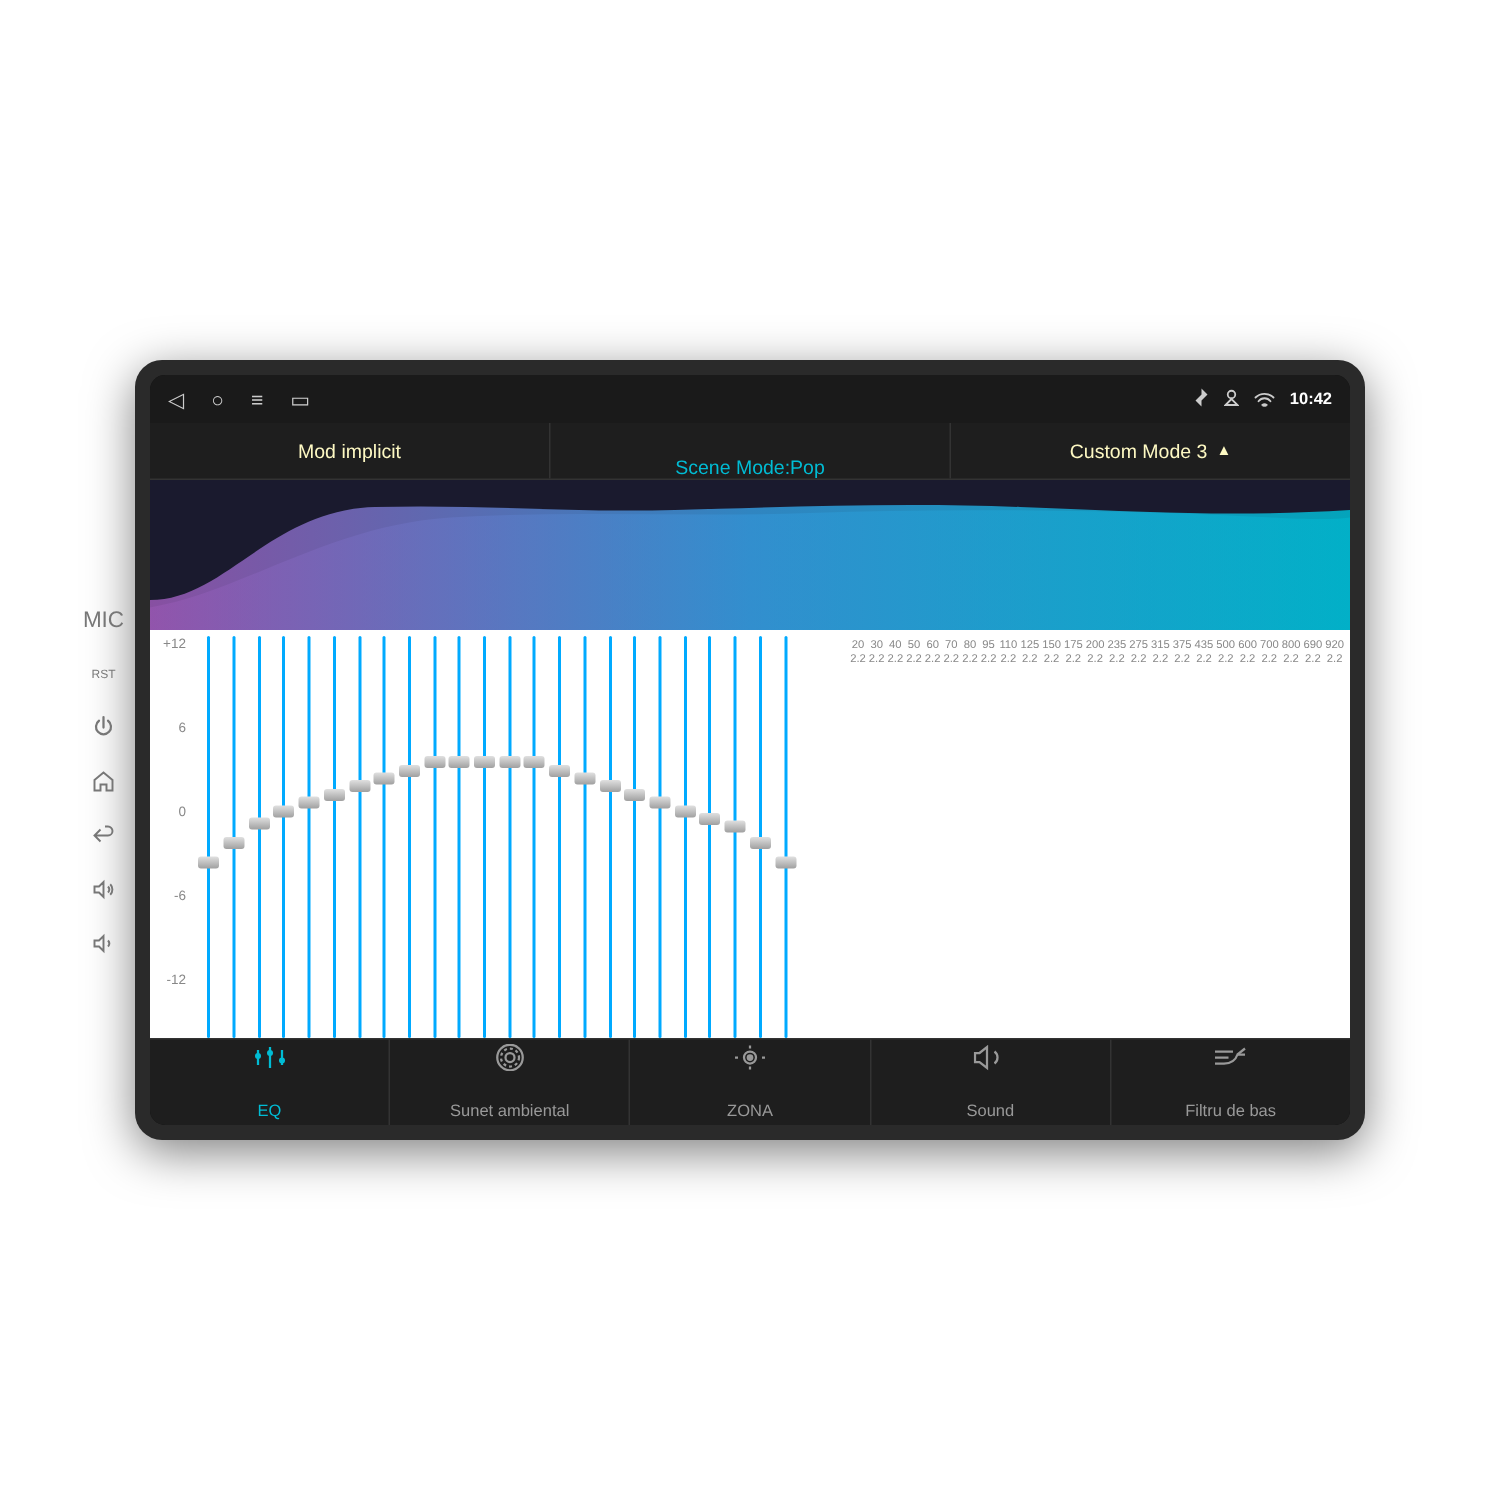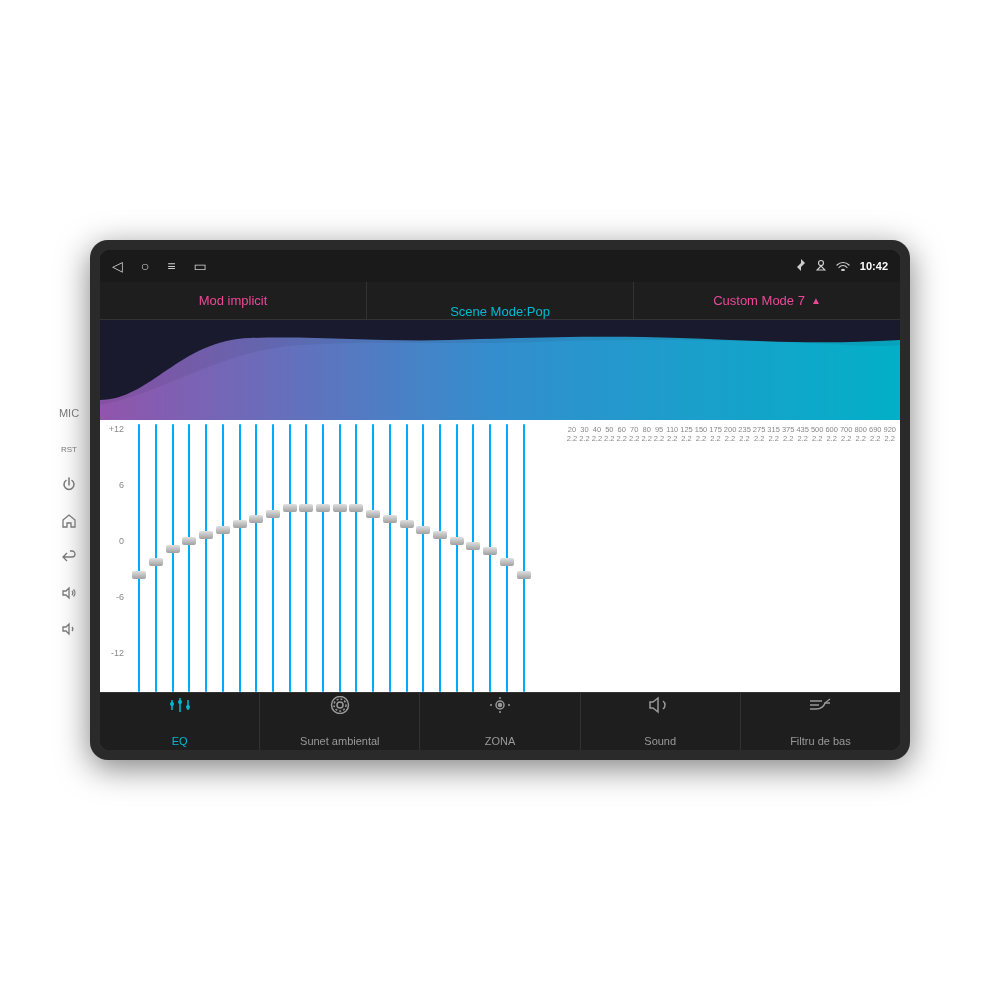--- a/index.html
+++ b/index.html
@@ -100,21 +100,21 @@
       align-items: center;
       flex-shrink: 0;
       border-bottom: 1px solid #333;
     }
 
     .mode-item {
       flex: 1;
       display: flex;
       align-items: center;
       justify-content: center;
-      color: #ec4899;
+      color: #fef9c3;
       font-size: 13px;
       height: 100%;
       cursor: pointer;
       border-right: 1px solid #333;
     }
 
     .mode-item:last-child {
       border-right: none;
     }
 
@@ -276,21 +276,21 @@
       color: #999;
       font-size: 11px;
     }
   </style>
 </head>
 <body>
 
 <div class="outer-frame">
 
   <div class="side-controls">
-    <div class="side-btn" style="font-size:11px;color:#777;margin-top:42px;">MIC</div>
+    <div class="side-btn" style="font-size:15px;color:#777;margin-top:42px;">MIC</div>
     <div class="side-btn" style="font-size:8px;color:#777;">RST</div>
     <div class="side-btn">
       <svg width="16" height="16" viewBox="0 0 16 16" fill="#777">
         <path d="M8 1v7M5 3.5A5 5 0 1 0 11 3.5" stroke="#777" stroke-width="1.5" fill="none" stroke-linecap="round"></path>
       </svg>
     </div>
     <div class="side-btn">
       <svg width="14" height="14" viewBox="0 0 14 14" fill="none" stroke="#777" stroke-width="1.3">
         <path d="M1 6L7 1l6 5v7H9V9H5v4H1z"></path>
       </svg>
@@ -346,21 +346,21 @@
     </div>
 
     <div class="mode-bar">
       <div class="mode-item">
         <span>Mod implicit</span>
       </div>
       <div class="mode-item active">
         <span>Scene Mode:Pop</span>
       </div>
       <div class="mode-item">
-        <span>Custom Mode 7</span>
+        <span>Custom Mode 3</span>
         <span class="arrow-up">▲</span>
       </div>
     </div>
 
     <div class="eq-viz">
       <svg width="100%" height="100%" viewBox="0 0 800 100" preserveAspectRatio="none" xmlns="http://www.w3.org/2000/svg">
         <defs>
           <linearGradient id="waveGrad" x1="0%" y1="0%" x2="100%" y2="0%">
             <stop offset="0%" style="stop-color:#9b59b6;stop-opacity:1"></stop>
             <stop offset="50%" style="stop-color:#3498db;stop-opacity:1"></stop>

